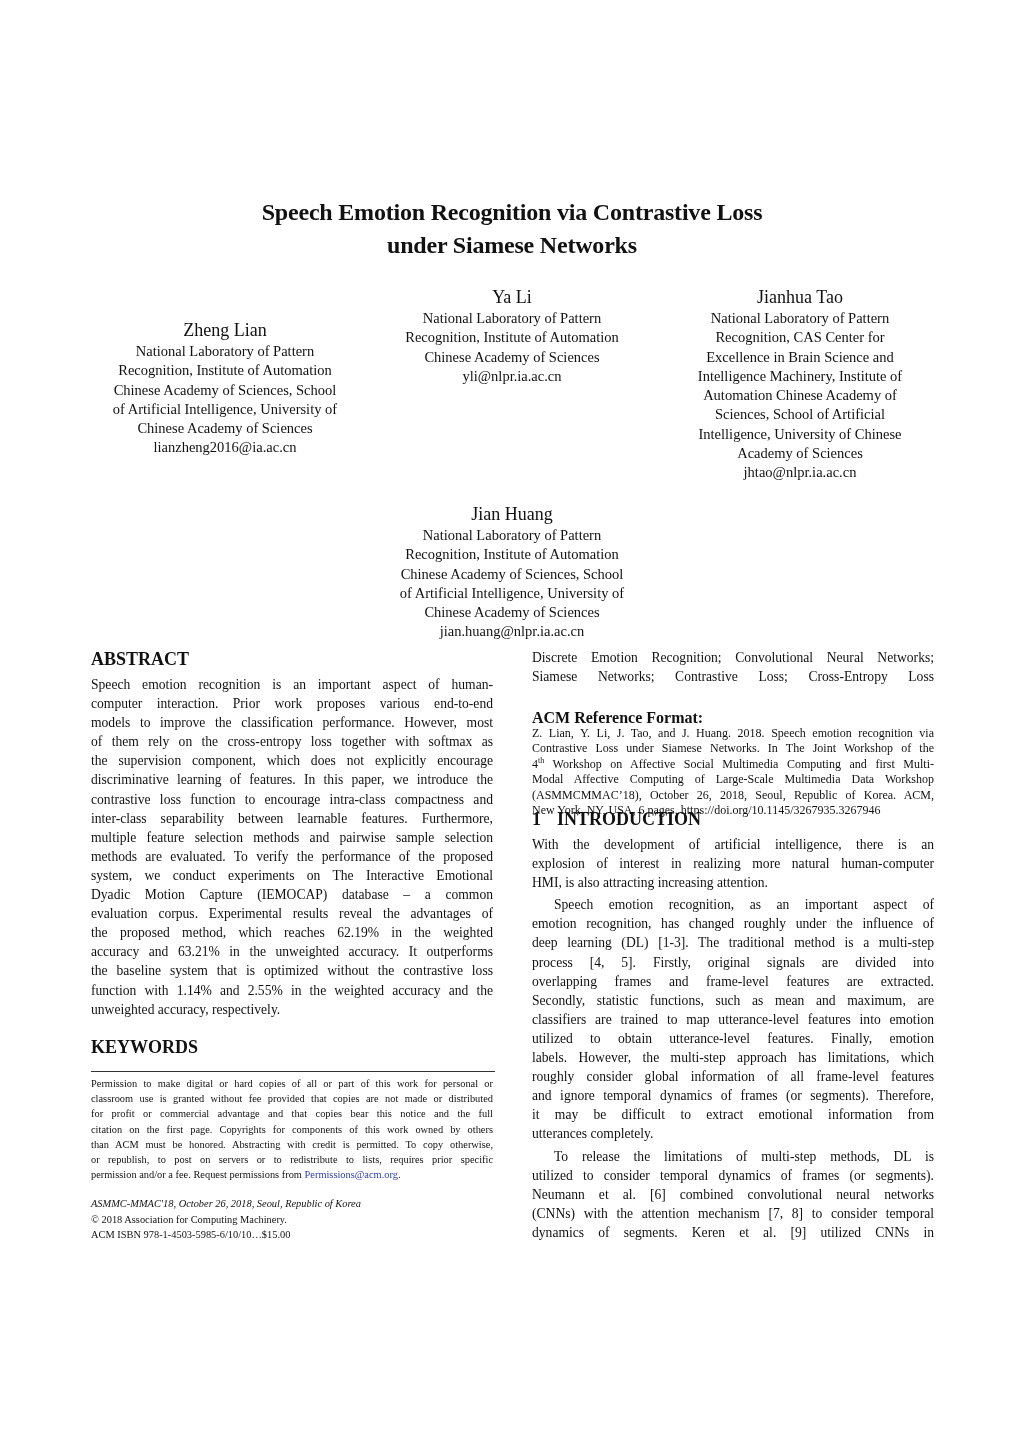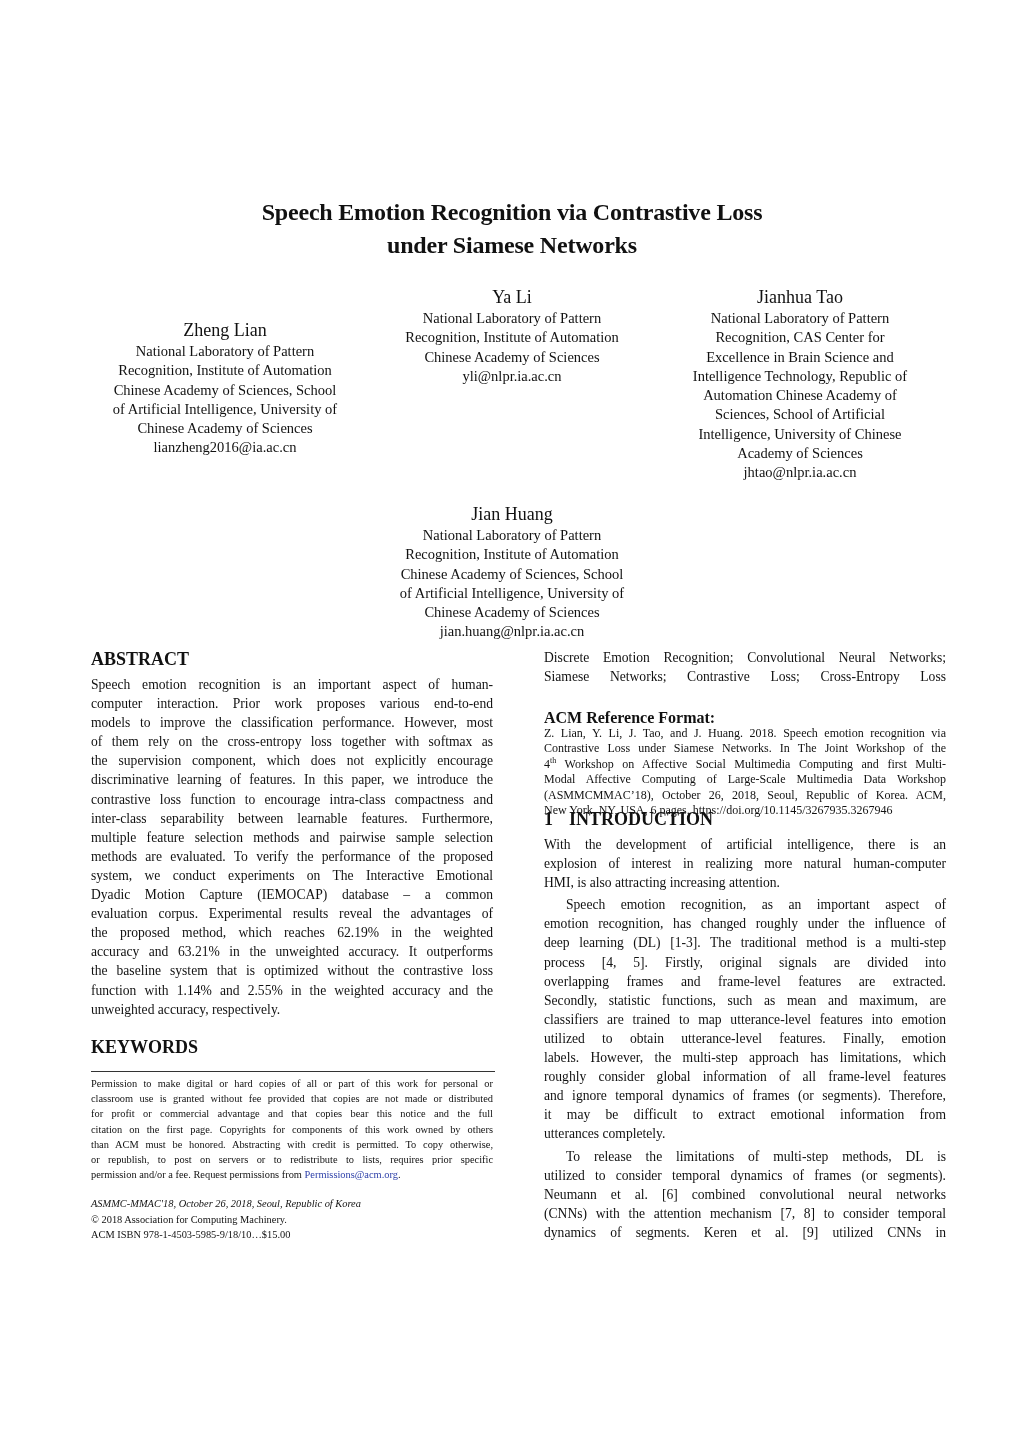--- a/index.html
+++ b/index.html
@@ -4,21 +4,21 @@
 <style>
   html, body { margin: 0; padding: 0; background: #ffffff; }
   body { width: 1024px; height: 1448px; position: relative; overflow: hidden;
          font-family: "Liberation Serif", serif; color: #111; }
   .title { position: absolute; left: 0; top: 196px; width: 1024px; text-align: center;
            font-weight: bold; font-size: 24px; line-height: 33px; letter-spacing: -0.2px; }
   .author { position: absolute; text-align: center; font-size: 14.5px; line-height: 19.3px; }
   .author .name { font-size: 18px; line-height: 22px; margin-bottom: 1px; }
   .author .line { white-space: nowrap; }
   .col-left { position: absolute; left: 91px; width: 402px; }
-  .col-right { position: absolute; left: 532px; width: 402px; margin-left: 12px; }
+  .col-right { position: absolute; left: 532px; width: 402px; }
   .section-head { font-weight: bold; font-size: 18px; line-height: 22px; }
   .para { font-size: 13.6px; line-height: 19.1px; text-align: justify; }
   .jl { display: block; text-align: justify; text-align-last: justify; white-space: nowrap; }
   .jl.last { text-align-last: left; }
   .permission { font-size: 10.4px; line-height: 15.2px; }
   .permission .jl { text-align-last: justify; }
   .rule { border-top: 1px solid #333; width: 404px; }
   .link { color: #2b3ea8; }
   .ital { font-style: italic; margin-top: 14px; }
   .ref-head { font-weight: bold; font-size: 16px; line-height: 16px; }
@@ -49,21 +49,21 @@
   <div class="line">Recognition, Institute of Automation</div>
   <div class="line">Chinese Academy of Sciences</div>
   <div class="line">yli@nlpr.ia.ac.cn</div>
 </div>
 
 <div class="author" style="left:655px; top:286px; width:290px;">
   <div class="name">Jianhua Tao</div>
   <div class="line">National Laboratory of Pattern</div>
   <div class="line">Recognition, CAS Center for</div>
   <div class="line">Excellence in Brain Science and</div>
-  <div class="line">Intelligence Technology, Republic of</div>
+  <div class="line">Intelligence Machinery, Institute of</div>
   <div class="line">Automation Chinese Academy of</div>
   <div class="line">Sciences, School of Artificial</div>
   <div class="line">Intelligence, University of Chinese</div>
   <div class="line">Academy of Sciences</div>
   <div class="line">jhtao@nlpr.ia.ac.cn</div>
 </div>
 
 <div class="author" style="left:367px; top:503px; width:290px;">
   <div class="name">Jian Huang</div>
   <div class="line">National Laboratory of Pattern</div>
@@ -109,21 +109,21 @@
     <span class="jl">classroom use is granted without fee provided that copies are not made or distributed</span>
     <span class="jl">for profit or commercial advantage and that copies bear this notice and the full</span>
     <span class="jl">citation on the first page. Copyrights for components of this work owned by others</span>
     <span class="jl">than ACM must be honored. Abstracting with credit is permitted. To copy otherwise,</span>
     <span class="jl">or republish, to post on servers or to redistribute to lists, requires prior specific</span>
     <div>
       <span>permission and/or a fee. Request permissions from </span><span class="link">Permissions@acm.org</span><span>.</span>
     </div>
     <div class="ital">ASMMC-MMAC'18, October 26, 2018, Seoul, Republic of Korea</div>
     <div>© 2018 Association for Computing Machinery.</div>
-    <div>ACM ISBN 978-1-4503-5985-9/18/10…$15.00</div>
+    <div>ACM ISBN 978-1-4503-5985-6/10/10…$15.00</div>
   </div>
 </div>
 
 <div class="col-right" style="top:648px;">
   <div class="para">
     <span class="jl">Discrete Emotion Recognition; Convolutional Neural Networks;</span>
     <span class="jl">Siamese Networks; Contrastive Loss; Cross-Entropy Loss</span>
   </div>
 </div>
 

